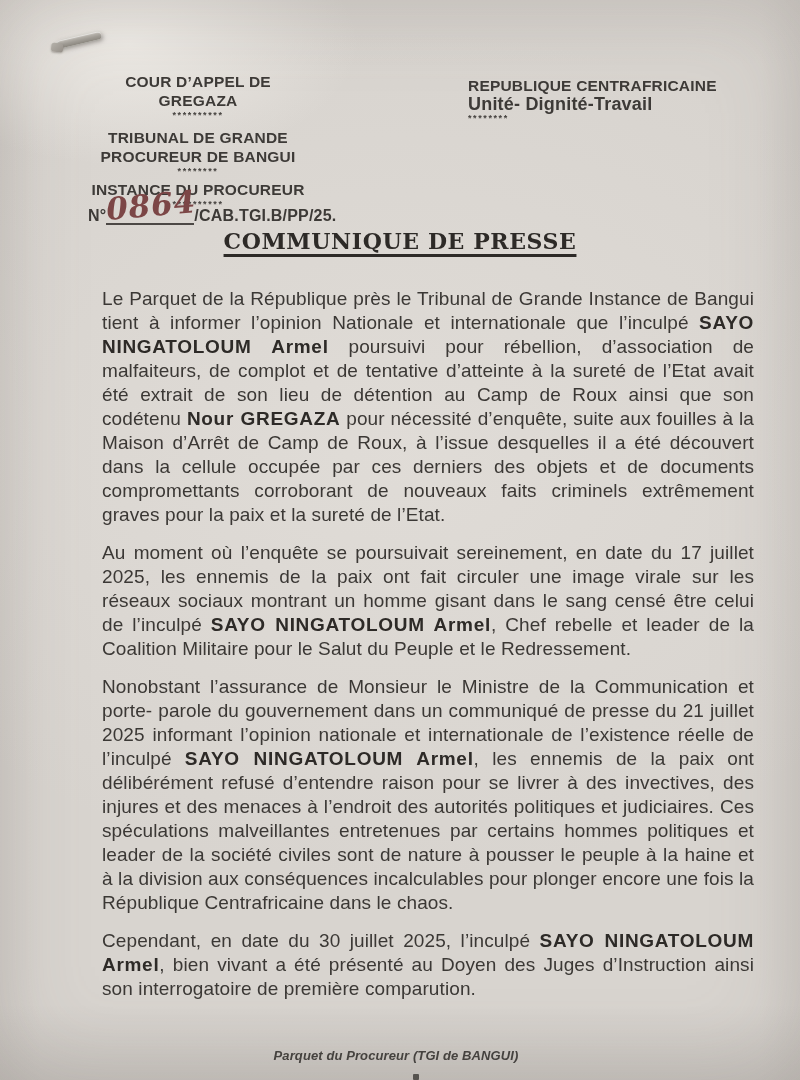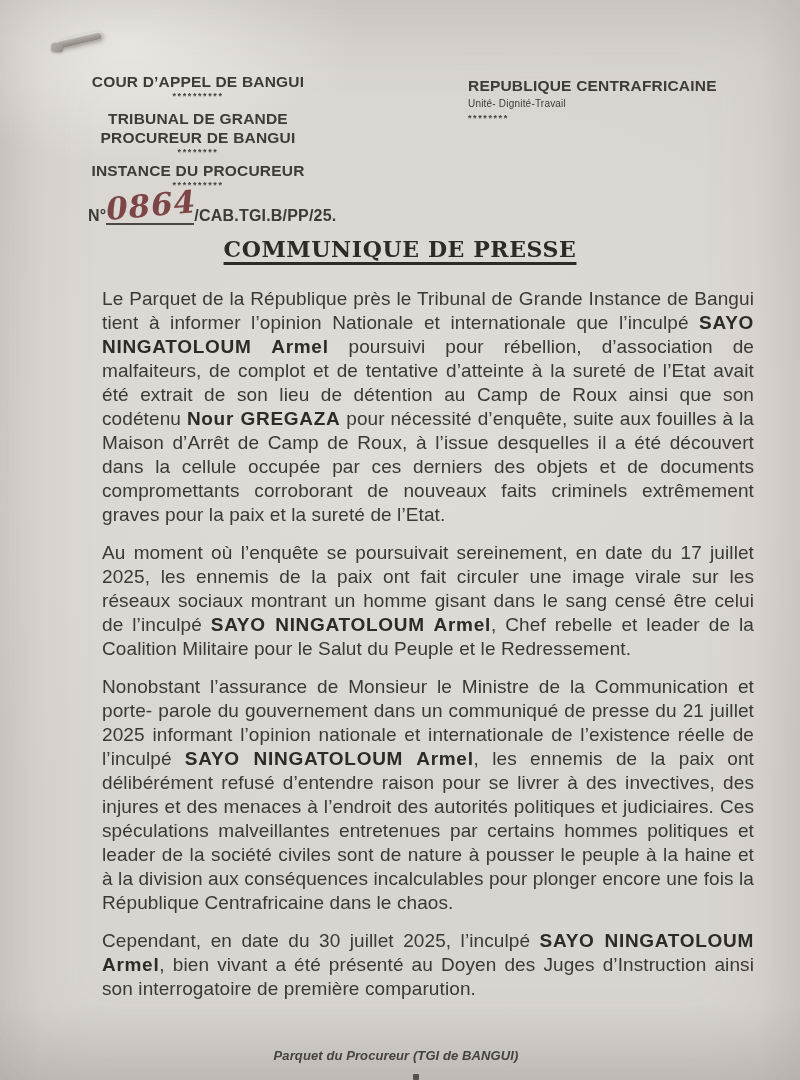--- a/index.html
+++ b/index.html
@@ -37,21 +37,21 @@
   .hdr-left {
     position:absolute; left:84px; top:72px; width:228px;
     text-align:center; font-weight:bold; font-size:15.5px; line-height:19px;
     letter-spacing:0.2px; color:#3d3a37;
   }
   .hdr-right {
     position:absolute; left:468px; top:76px; width:262px;
     text-align:left; color:#3d3a37;
   }
   .hdr-right .republic { font-weight:bold; font-size:15.5px; line-height:19px; letter-spacing:0.2px; }
-  .hdr-right .motto { font-weight:normal; font-size:10px; line-height:18px; letter-spacing:0.2px; }
+  .hdr-right .motto { font-weight:bold; font-size:18px; line-height:18px; letter-spacing:0.2px; }
   .stars { font-size:9px; letter-spacing:1.6px; line-height:11px; color:#44413e; font-weight:bold; }
   .mb6 { margin-bottom:7px; }
   .mb3 { margin-bottom:3px; }
 
   
   .ref-line {
     position:absolute; left:88px; top:199px;
     font-size:16px; font-weight:bold; color:#3d3a37; letter-spacing:0.2px;
     white-space:nowrap;
   }
@@ -62,21 +62,21 @@
   }
   .handwritten {
     position:absolute; left:0px; top:-12px;
     font-family:"DejaVu Serif", serif; font-style:italic; font-weight:bold;
     font-size:31px; color:#7c4646; letter-spacing:1px;
     transform:rotate(-5deg);
   }
 
   
   .title {
-    position:absolute; left:0; right:0; top:236px; margin:0;
+    position:absolute; left:0; right:0; top:228px; margin:0;
     text-align:center;
     font-family:"DejaVu Serif", serif;
     font-size:22px; font-weight:bold; letter-spacing:0.6px;
     color:#2d2a27;
     text-decoration:underline;
     text-decoration-thickness:2.5px;
     text-underline-offset:5px;
   }
 
   
@@ -100,21 +100,21 @@
   }
 </style>
 </head>
 <body>
 
 <div class="page">
 
   <div class="staple"></div>
 
   <div class="hdr-left">
-    <div>COUR D’APPEL DE BANGUI</div>
+    <div>COUR D’APPEL DE GREGAZA</div>
     <div class="stars mb6">**********</div>
     <div>TRIBUNAL DE GRANDE</div>
     <div>PROCUREUR DE BANGUI</div>
     <div class="stars mb3">********</div>
     <div>INSTANCE DU PROCUREUR</div>
     <div class="stars">**********</div>
   </div>
 
   <div class="hdr-right">
     <div class="republic">REPUBLIQUE CENTRAFRICAINE</div>

